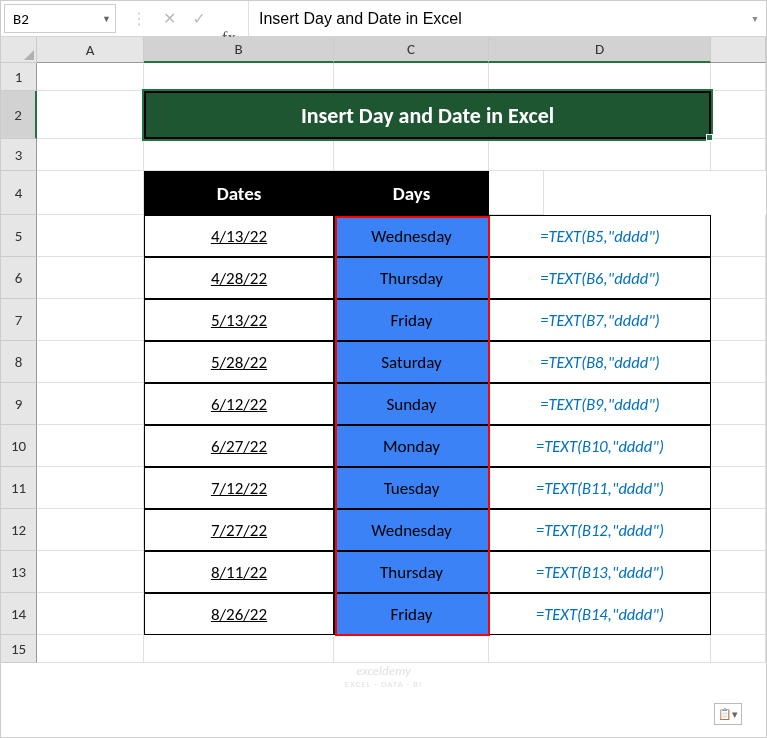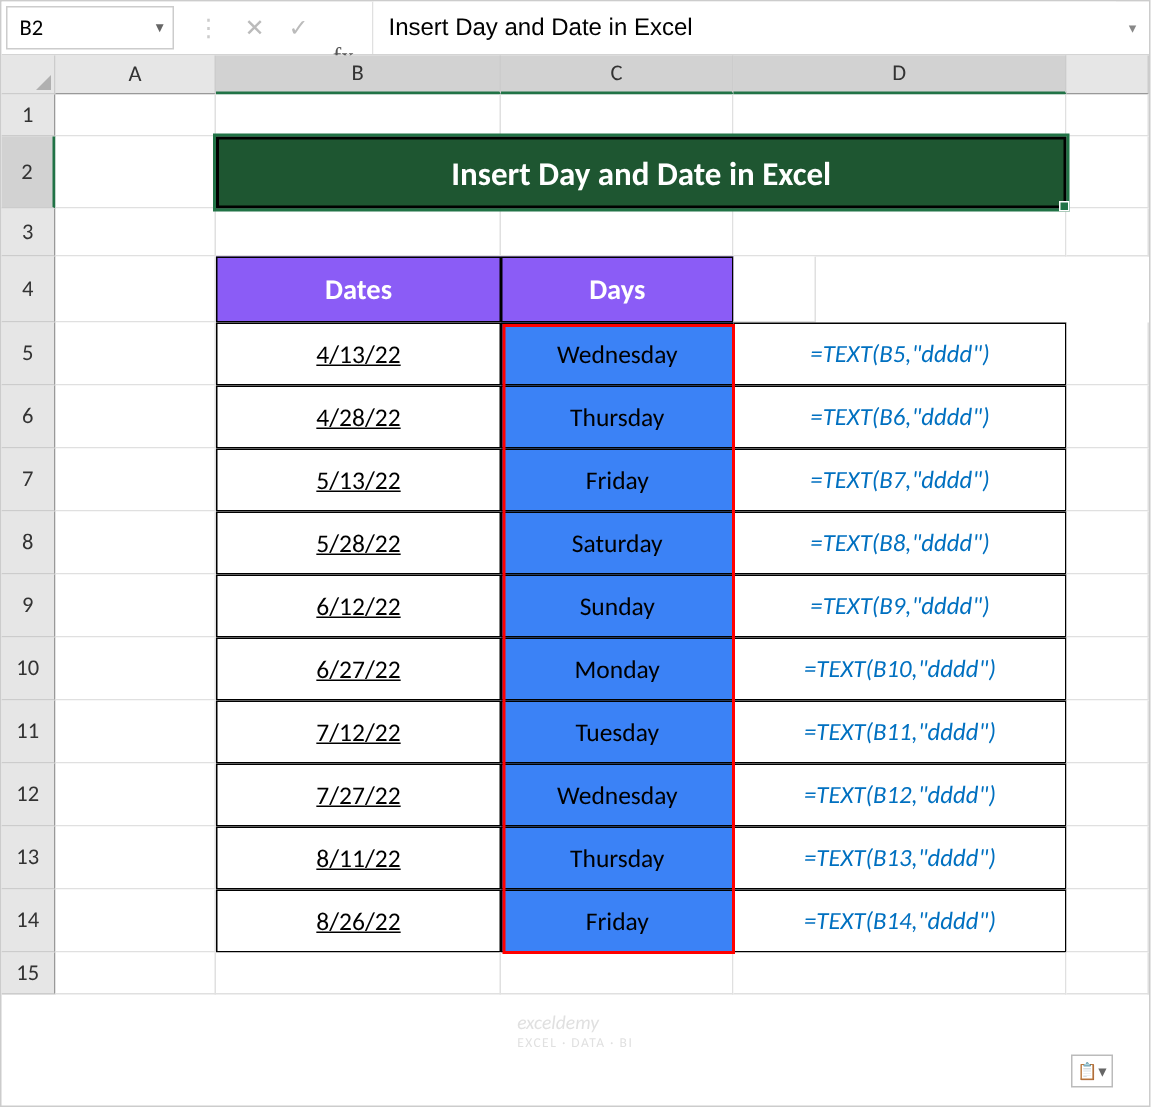--- a/index.html
+++ b/index.html
@@ -38,33 +38,33 @@
 .r3 { height: 32px; }
 .r4 { height: 44px; }
 .rdata { height: 42px; }
 .r15 { height: 28px; }
 
 
 .title-cell { background: #1e5631; color: #fff; font-size: 22px; font-weight: bold; display:flex; align-items:center; justify-content:center; border: 2px solid #000; outline: 2px solid #217346; outline-offset: 0; position: relative; }
 .sel-handle { position: absolute; bottom:-4px; right:-4px; width:7px; height:7px; background:#217346; border:1px solid #fff; }
 
 
-.hdr-cell { background: #8b5cf6; color:#fff; font-size:19px; font-weight:bold; display:flex; align-items:center; justify-content:center; border: 1.5px solid #000; }
+.hdr-cell { background: #000000; color:#fff; font-size:19px; font-weight:bold; display:flex; align-items:center; justify-content:center; border: 1.5px solid #000; }
 
 
 .tcell { border:1.5px solid #000; display:flex; align-items:center; justify-content:center; font-size:17px; }
 .dates { background:#fff;text-decoration:underline; }
 .days { background:#3b82f6; }
 .formula { background:#fff; color:#0070c0; font-style:italic; font-size:16.5px; }
 
 
 .days-outline { position:absolute; border:2px solid #ff0000; pointer-events:none; }
 
 
-.watermark { position:absolute; left:50%; transform:translateX(-50%); bottom:36px; color:#ccc; font-size:13px; font-style:italic; pointer-events:none; opacity:0.6; }
+.watermark { position:absolute; left:50%; transform:translateX(-50%); bottom:48px; color:#ccc; font-size:13px; font-style:italic; text-align:center; pointer-events:none; opacity:0.6; }
 .watermark .sub { font-size:9px; letter-spacing:1px; font-style:normal; }
 
 .paste-opts { position:absolute; bottom:12px; right:24px; width:28px; height:22px; border:1px solid #bbb; background:#fff; display:flex; align-items:center; justify-content:center; font-size:11px; color:#666; }
 </style>
 </head>
 <body>
 
 <div class="fbar">
   <div class="namebox">
     <span>B2</span>

